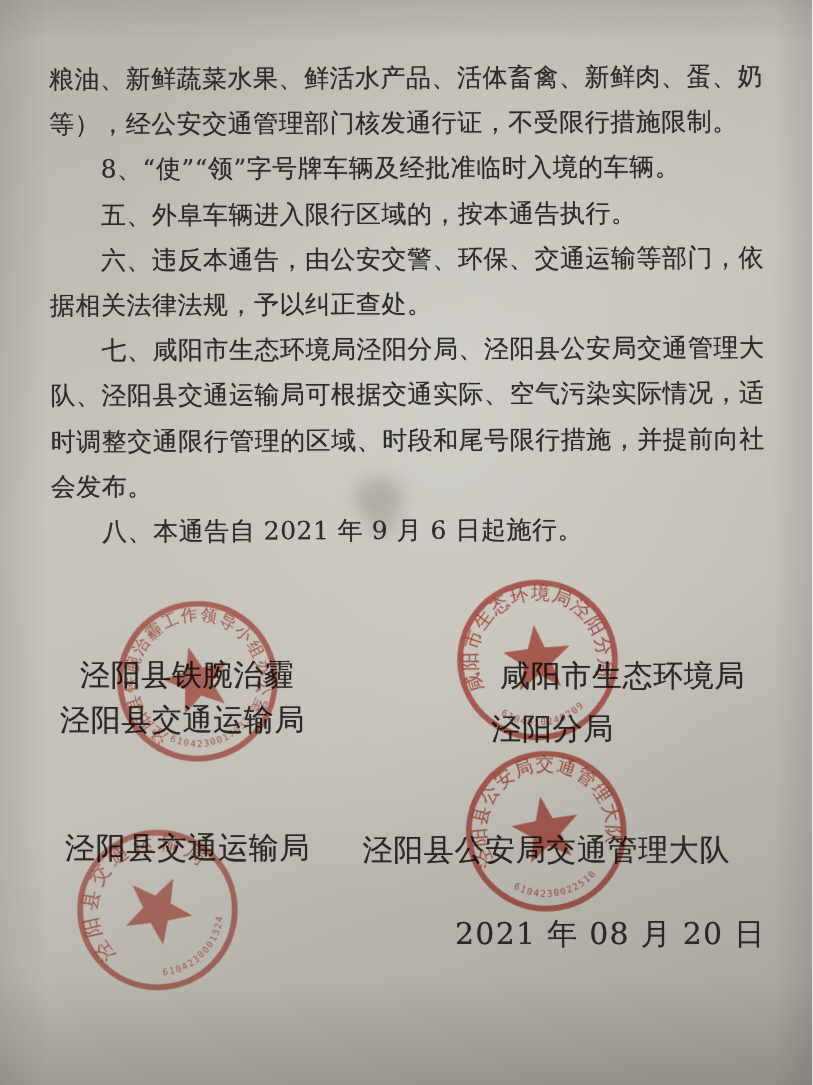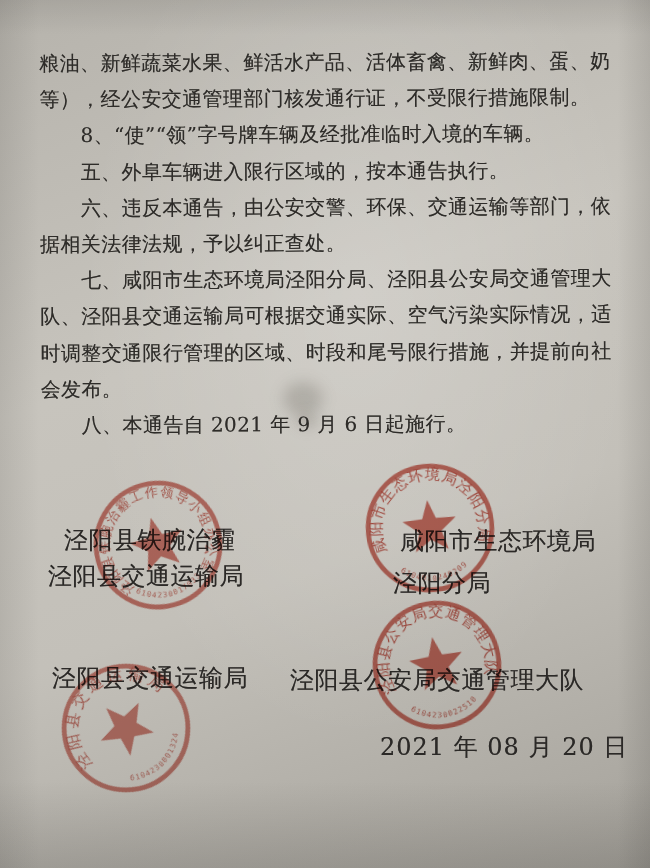--- a/index.html
+++ b/index.html
@@ -45,21 +45,21 @@
   .sig{
     position:absolute;color:#2b2927;font-size:24px;white-space:nowrap;
     letter-spacing:0.5px;text-shadow:0 0 0.6px rgba(43,41,39,0.55);
   }
   .sig-tw1{left:64px;top:524px;}
   .sig-tw2{left:48px;top:560px;}
   .sig-st1{left:356px;top:525px;margin-left:44px;}
   .sig-st2{left:393px;top:567px;}
   .sig-jt{left:52px;top:662px;}
   .sig-ga{left:290px;top:664px;}
-  .sig-date{left:380px;top:731px;letter-spacing:1px;}
+  .sig-date{left:364px;top:731px;letter-spacing:1px;}
 
   
   .seal{
     position:absolute;width:150px;height:150px;
     mix-blend-mode:multiply;opacity:0.88;filter:blur(0.35px);
   }
   .seal svg{width:100%;height:100%;}
   .seal .ring{fill:none;stroke:#c03a2b;stroke-width:5;opacity:0.8;}
   .seal .arc-text{fill:#bd3628;opacity:0.92;}
   .seal .num-text{fill:#bd3628;font-size:8px;letter-spacing:1.2px;opacity:0.85;

